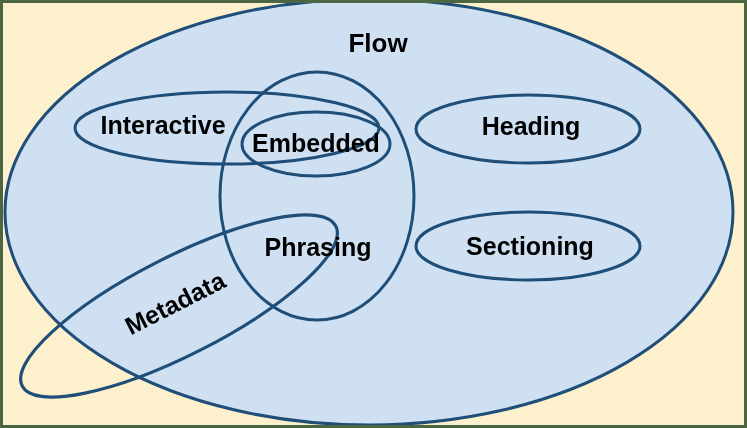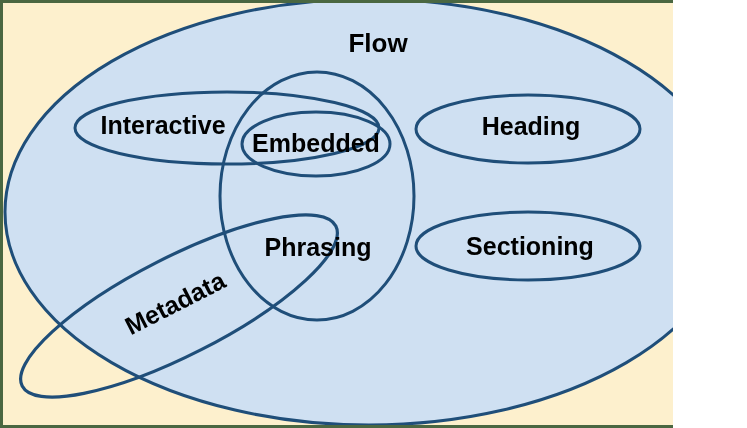--- a/index.html
+++ b/index.html
@@ -6,21 +6,21 @@
   html, body {
     margin: 0;
     padding: 0;
     background: #ffffff;
   }
   body {
     font-family: "Liberation Sans", sans-serif;
   }
   #diagram-root {
     position: relative;
-    width: 673px;
+    width: 747px;
     height: 428px;
     overflow: hidden;
   }
   #venn-svg {
     display: block;
     width: 747px;
     height: 428px;
   }
   .set-ellipse {
     fill: #cfe0f2;

